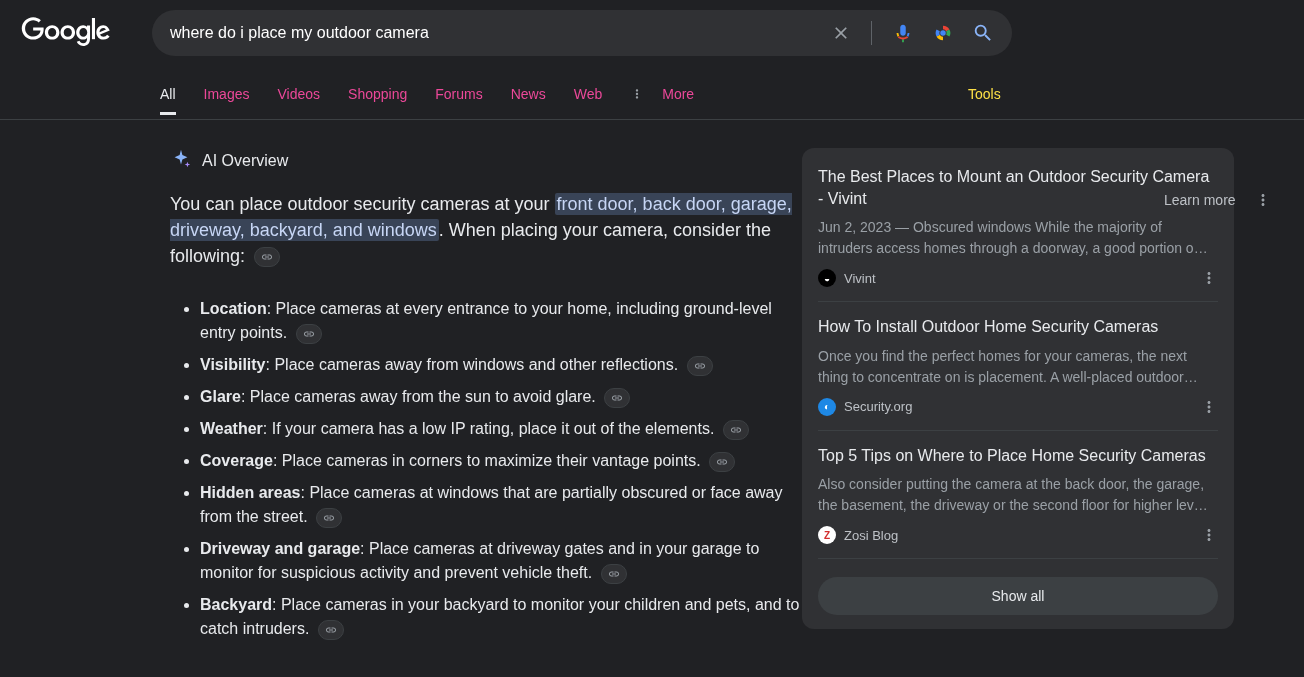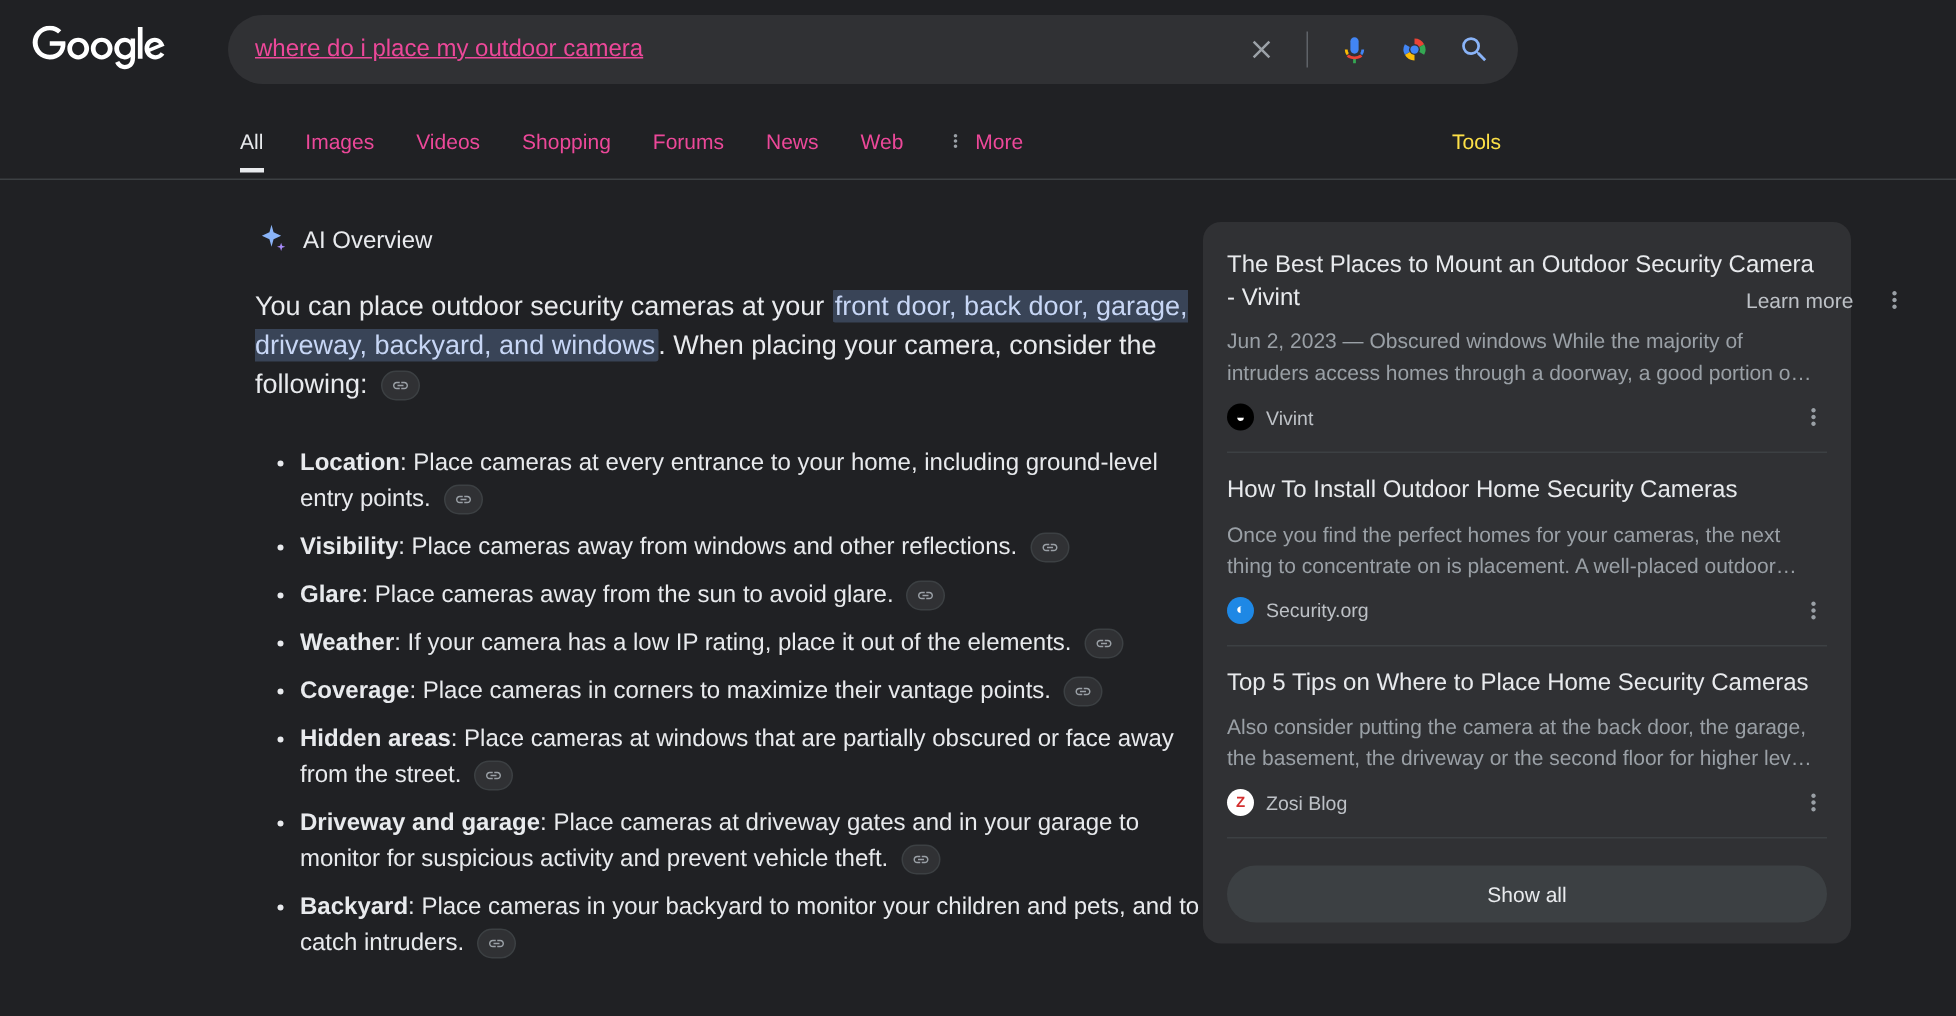--- a/index.html
+++ b/index.html
@@ -30,23 +30,22 @@
     display: flex;
     align-items: center;
     padding: 0 18px;
     position: relative;
   }
   .search-input {
     flex: 1;
     background: transparent;
     border: none;
     outline: none;
-    color: #ec4899;
+    color: #ffffff;
     font-size: 16px;
-    text-decoration: underline;
   }
   .search-icons {
     display: flex;
     align-items: center;
     gap: 18px;
   }
   .sep-v {
     width: 1px;
     height: 24px;
     background: #5f6368;
@@ -79,21 +78,21 @@
   }
   .tab.active::after {
     content: '';
     position: absolute;
     bottom: -1px;
     left: 0;
     right: 0;
     height: 3px;
     background: #e8eaed;
   }
-  .more-tab { display: flex; align-items: center; gap: 6px; }
+  .more-tab { display: flex; align-items: center; gap: 18px; }
   .tools {
     position: absolute;
     left: 968px;
     color: #fde047;
     cursor: pointer;
     padding-bottom: 12px;
   }
   .main {
     display: flex;
     padding-left: 170px;

